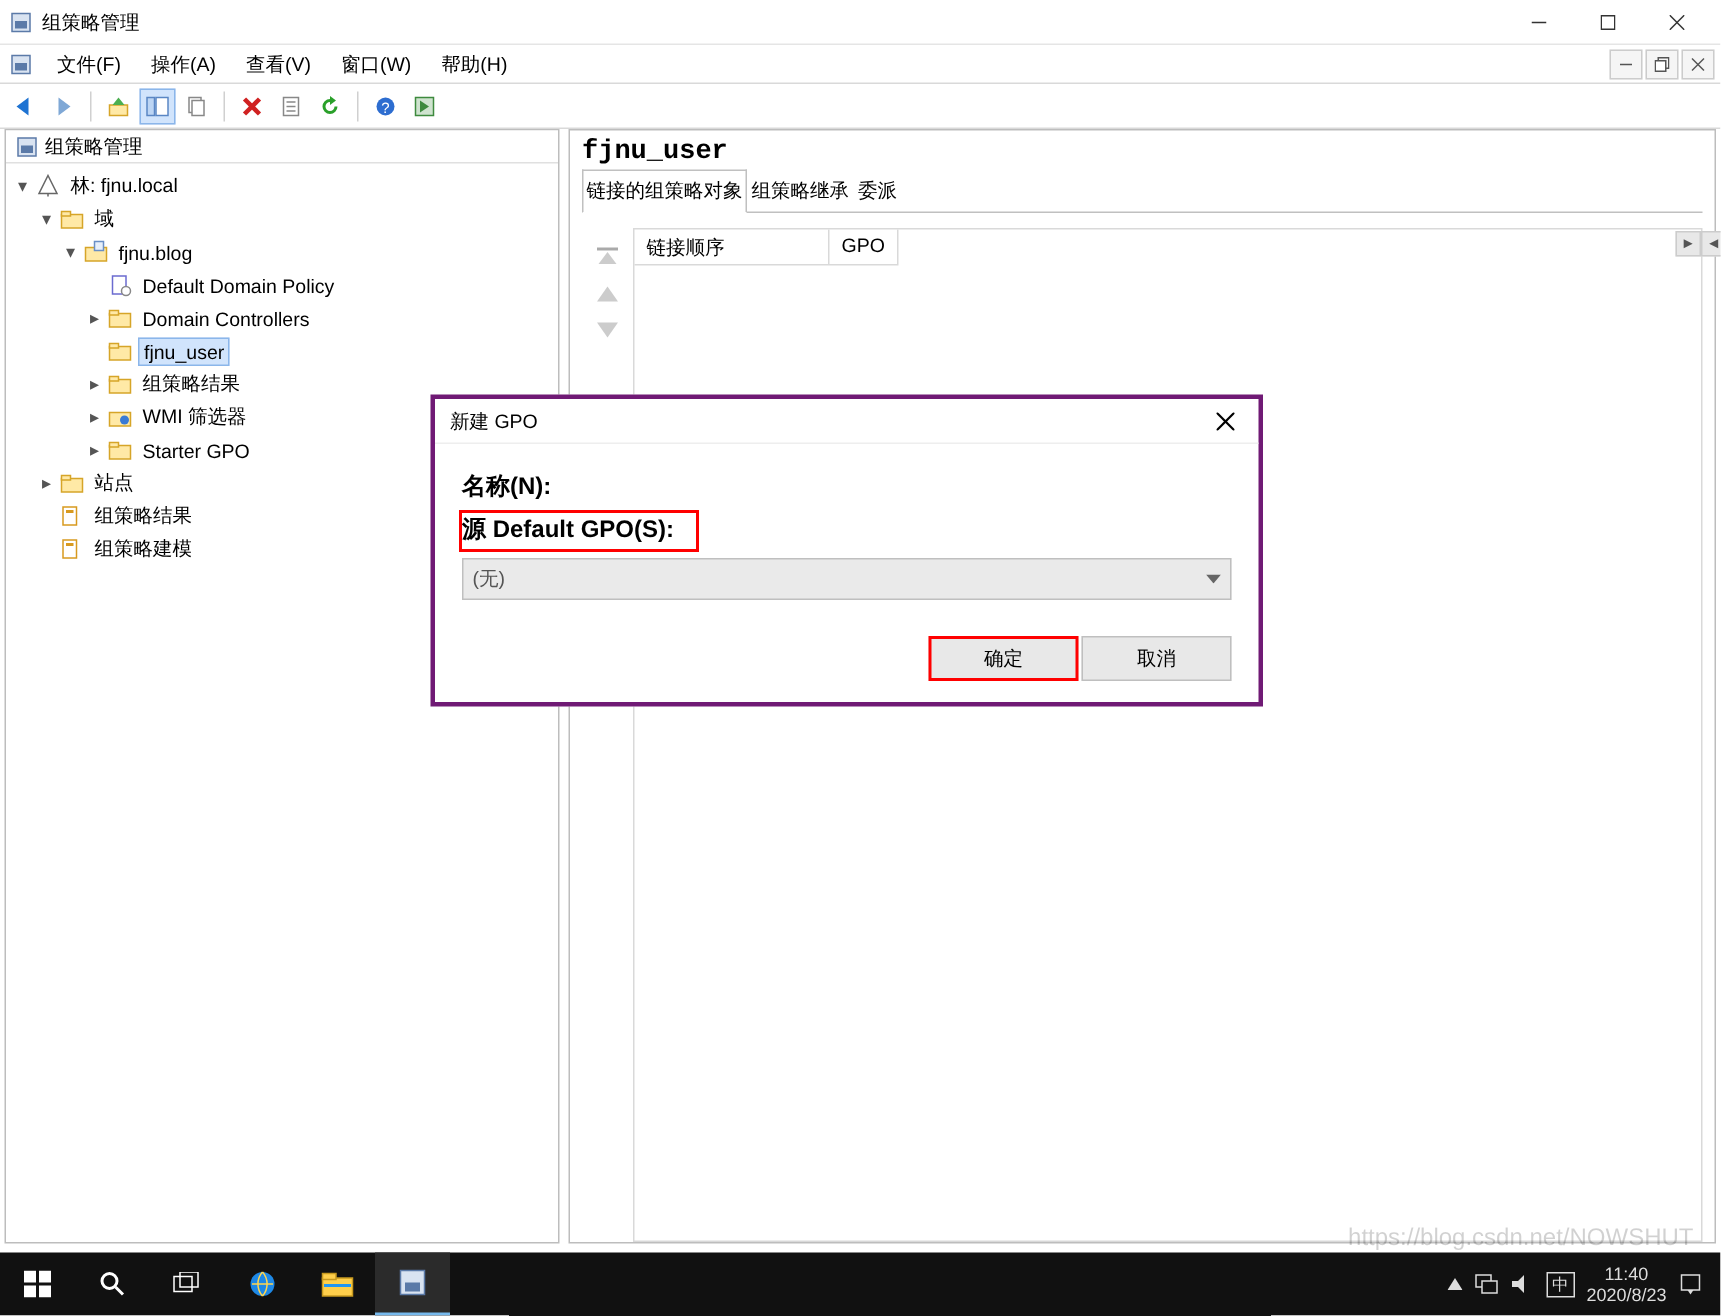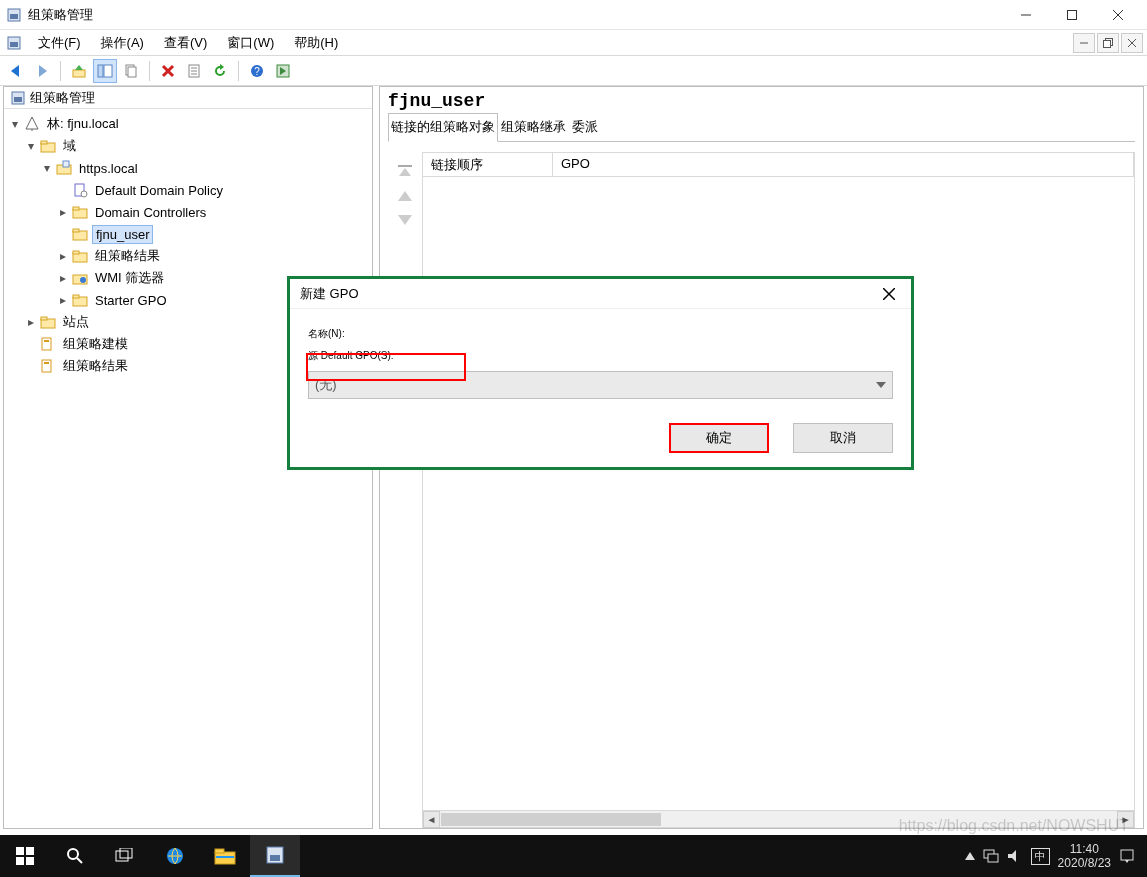--- a/index.html
+++ b/index.html
@@ -33,38 +33,38 @@
   .tlabel.sel { background:#d1e4fc; border:1px solid #8bb6ea; }
   .indent0{padding-left:2px}.indent1{padding-left:18px}.indent2{padding-left:34px}.indent3{padding-left:50px}
   .detail-panel { flex:1; margin-left:6px; border:1px solid #bdbdbd; background:#fff; display:flex; flex-direction:column; }
   .detail-header { padding:4px 8px 0 8px; }
   .detail-title { font-family:Consolas,"Courier New",monospace; font-size:18px; font-weight:bold; }
   .tabstrip { display:flex; border-bottom:1px solid #c0c0c0; margin-top:2px; }
   .tab { padding:4px 2px; border:1px solid transparent; font-size:13px; cursor:default; }
   .tab.active { border:1px solid #c0c0c0; border-bottom:1px solid #fff; background:#fff; margin-bottom:-1px; }
   .detail-body { flex:1; display:flex; position:relative; padding:10px 8px 0 8px; }
   .nav-rail { width:34px; display:flex; flex-direction:column; align-items:center; gap:12px; padding-top:12px; color:#999; }
-  .grid { flex:1; border:1px solid #d9d9d9; display:flex; flex-direction:column; min-height:0; }
+  .grid { flex:1; border:1px solid #d9d9d9; display:flex; flex-direction:row; min-height:0; }
   .grid-head { display:flex; height:24px; border-bottom:1px solid #d9d9d9; font-size:13px; }
   .grid-col { padding:3px 8px; border-right:1px solid #d9d9d9; }
   .grid-scroll { flex:1; }
   .grid-hscroll { height:17px; background:#f0f0f0; border-top:1px solid #d9d9d9; position:relative; }
   .grid-hscroll .thumb { position:absolute; left:18px; top:2px; height:13px; width:220px; background:#cfcfcf; }
   .grid-hscroll .arrow { position:absolute; top:0; width:17px; height:17px; background:#e8e8e8; border:1px solid #ccc; display:flex; align-items:center; justify-content:center; font-size:10px; color:#555;}
   
-  .dialog { position:absolute; left:287px; top:276px; width:627px; background:#fff; border:3px solid #15803d; }
+  .dialog { position:absolute; left:287px; top:263px; width:555px; background:#fff; border:3px solid #701a75; }
   .dlg-title { height:30px; display:flex; align-items:center; padding:0 10px; border-bottom:1px solid #eee; }
   .dlg-title .title { flex:1; font-size:13px; }
   .dlg-close { width:24px; height:24px; display:flex; align-items:center; justify-content:center; font-size:18px; }
   .dlg-body { padding:18px 18px 14px 18px; }
-  .dlg-label { font-size:10px; margin-bottom:8px; }
+  .dlg-label { font-size:16px; margin-bottom:8px;font-weight:bold; }
   .dlg-input { display:block; width:100%; height:28px; border:1px solid #7aa7d8; padding:3px 6px; font-size:14px; margin-bottom:20px; font-family:inherit; }
   .dlg-input-outline { border:2px solid #f00; padding:1px 4px; width:160px; position:absolute; height:28px; pointer-events:none; }
   .dlg-select { width:100%; height:28px; border:1px solid #bfbfbf; background:#eaeaea; padding:2px 6px; color:#555; font-size:13px; display:flex; align-items:center; justify-content:space-between; }
-  .dlg-buttons { display:flex; justify-content:flex-end; gap:24px; margin-top:24px; }
+  .dlg-buttons { display:flex; justify-content:flex-end; gap:2px; margin-top:24px; }
   .dlg-buttons .btn { width:100px; height:30px; border:1px solid #bfbfbf; background:#e8e8e8; display:flex; align-items:center; justify-content:center; font-size:13px; }
   .dlg-buttons .btn.ok { border:2px solid #f00; }
   
   .taskbar { position:absolute; left:0; right:0; bottom:0; height:42px; background:#111; display:flex; align-items:center; color:#fff; }
   .taskbtn { width:50px; height:42px; display:flex; align-items:center; justify-content:center; }
   .taskbtn.active { background:#2b2b2b; border-bottom:2px solid #76b9ed; }
   .tray { margin-left:auto; display:flex; align-items:center; gap:8px; padding:0 12px; font-size:12px; color:#ddd; }
   .tray .clock { text-align:center; line-height:1.2; }
   .watermark { position:absolute; right:18px; bottom:42px; color:rgba(0,0,0,0.18); font-size:16px; pointer-events:none; }
   
@@ -233,21 +233,21 @@
             <span class="tlabel">域</span>
           </div>
         <div class="treerow indent2">
             <span class="twist">▾</span>
             <span class="ticon">
               <svg width="16" height="16">
                 <rect x="1" y="5" width="14" height="9" fill="#ffe9a6" stroke="#d6a528"></rect>
                 <rect x="7" y="1" width="6" height="6" fill="#e7effa" stroke="#6a8fc6"></rect>
               </svg>
             </span>
-            <span class="tlabel">https.local</span>
+            <span class="tlabel">fjnu.blog</span>
           </div>
         <div class="treerow indent3">
             <span class="twist"></span>
             <span class="ticon">
               <svg width="16" height="16">
                 <rect x="3" y="2" width="9" height="12" fill="#fff" stroke="#6b6bd0"></rect>
                 <circle cx="12" cy="12" r="3" fill="#fff" stroke="#888"></circle>
               </svg>
             </span>
             <span class="tlabel">Default Domain Policy</span>
@@ -313,31 +313,31 @@
             <span class="tlabel">站点</span>
           </div>
         <div class="treerow indent1">
             <span class="twist"></span>
             <span class="ticon">
               <svg width="16" height="16">
                 <rect x="2" y="2" width="9" height="12" fill="#fff" stroke="#d89a1f"></rect>
                 <rect x="4" y="4" width="5" height="2" fill="#d89a1f"></rect>
               </svg>
             </span>
-            <span class="tlabel">组策略建模</span>
+            <span class="tlabel">组策略结果</span>
           </div>
         <div class="treerow indent1">
             <span class="twist"></span>
             <span class="ticon">
               <svg width="16" height="16">
                 <rect x="2" y="2" width="9" height="12" fill="#fff" stroke="#d89a1f"></rect>
                 <rect x="4" y="4" width="5" height="2" fill="#d89a1f"></rect>
               </svg>
             </span>
-            <span class="tlabel">组策略结果</span>
+            <span class="tlabel">组策略建模</span>
           </div>
       </div>
     </div>
 
     <div class="detail-panel">
       <div class="detail-header">
         <div class="detail-title">fjnu_user</div>
         <div class="tabstrip">
           <div class="tab active">链接的组策略对象</div>
           <div class="tab">组策略继承</div>

